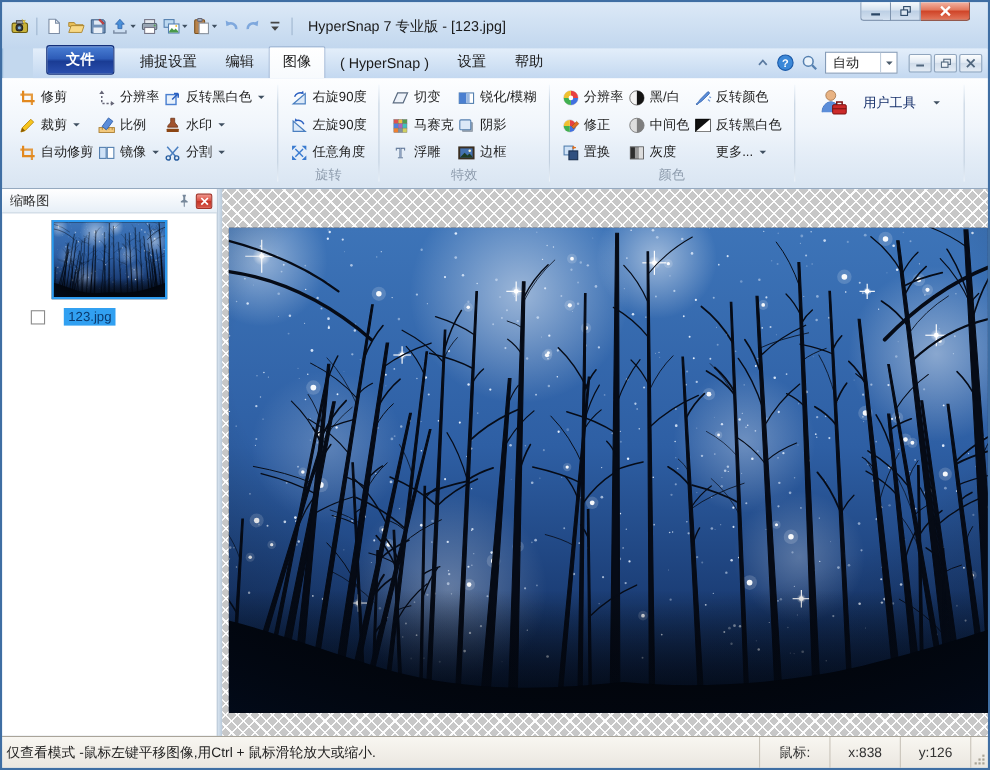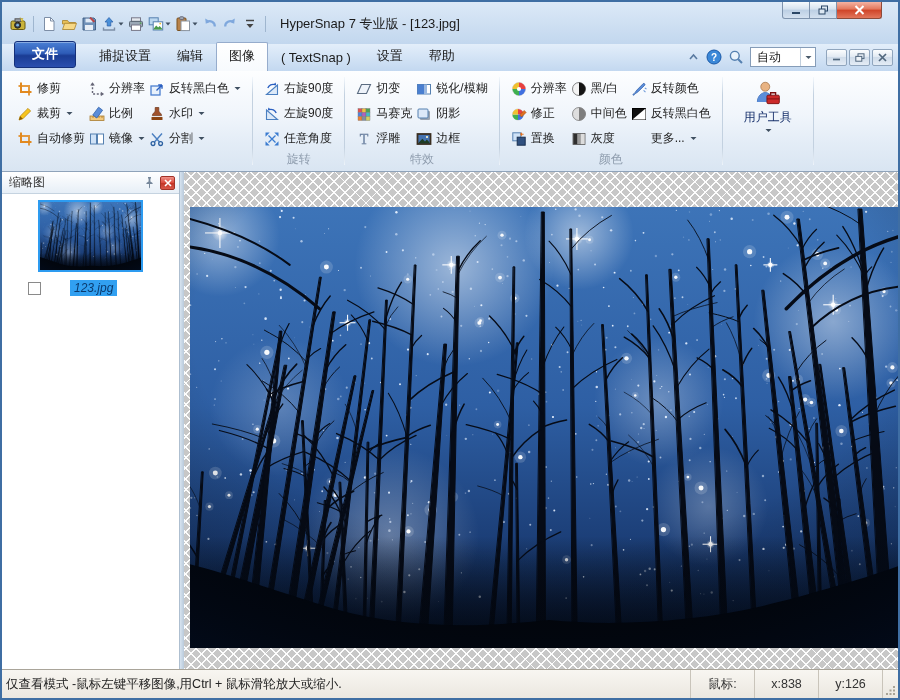--- a/index.html
+++ b/index.html
@@ -18,21 +18,21 @@
 .title{font-size:13px;color:#1a1a1a;margin-left:10px;white-space:nowrap;}
 .winbtns{position:absolute;right:16px;top:0;display:flex;}
 .winbtn{height:17px;border:1px solid #7e93ad;border-top:none;display:flex;align-items:center;
   justify-content:center;background:linear-gradient(#f6fafd,#d5e2ef 45%,#bccfe4 50%,#d4e1f0);}
 .winbtn.min{width:28px;border-radius:0 0 0 3px;}
 .winbtn.max{width:27px;border-left:none;}
 .winbtn.close{width:45px;border-left:none;border-radius:0 0 3px 0;border-color:#8c4a3a;
   background:linear-gradient(#f4b3a2,#e2765b 45%,#cf4327 50%,#e2765b);}
 
 .tabrow{height:27px;background:linear-gradient(#e3eefa,#c3d8f0);display:flex;align-items:flex-end;
-  padding-left:10px;position:relative;flex:0 0 auto;}
+  padding-left:10px;position:relative;flex:0 0 auto;margin-left:28px;}
 .tab{padding:5px 13px 6px;font-size:13px;color:#1b1b1b;white-space:nowrap;}
 .tab.active{background:linear-gradient(#ffffff,#f7fafd);border:1px solid #96accc;border-bottom:none;
   border-radius:2px 2px 0 0;padding:4px 12px 6px;}
 .tab.file{background:linear-gradient(#4a7fd4 0%,#2e5cb8 45%,#1a3c94 55%,#2a4fae 100%);color:#fff;
   border:1px solid #14307a;border-radius:3px;padding:3px 17px 4px;margin:0 10px 3px 2px;
   box-shadow:inset 0 1px 0 rgba(255,255,255,.35);font-weight:bold;}
 .tab-right{position:absolute;right:5px;top:3px;display:flex;align-items:center;gap:6px;}
 .tico{display:flex;align-items:center;}
 .combo{width:66px;height:20px;background:#fff;border:1px solid #859cb8;display:flex;align-items:center;font-size:12px;color:#222;}
 .combo .cval{flex:1;padding-left:6px;}
@@ -46,35 +46,35 @@
 .rgroup{position:relative;padding:2px 9px 18px;display:flex;flex-direction:column;}
 .rgrid{display:grid;grid-template-rows:repeat(3,25px);grid-auto-flow:column;grid-auto-columns:max-content;
   align-items:center;}
 .rbtn{display:flex;align-items:center;gap:4px;font-size:12px;color:#1e1e1e;white-space:nowrap;
   padding:1px 2px;border-radius:2px;}
 .rbtn .ric{width:16px;height:16px;display:flex;}
 .noicon{width:16px;display:inline-block;}
 .arr{display:flex;margin-left:1px;}
 .rlabel{position:absolute;bottom:3px;left:0;right:0;text-align:center;font-size:12px;color:#8e9cad;}
 .rsep{width:1px;background:linear-gradient(#f3f8fd,#c3d1e0 20%,#c3d1e0 80%,#eef4fa);margin:3px 0 6px;}
-.rbig{display:flex;flex-direction:column;align-items:center;justify-content:flex-start;
-  padding:4px 12px 2px;font-size:12px;color:#17306b;gap:2px;white-space:nowrap;}
+.rbig{display:flex;flex-direction:row;align-items:center;justify-content:flex-start;
+  padding:4px 12px 2px;font-size:12px;color:#17306b;gap:14px;white-space:nowrap;}
 
 .content{flex:1;display:flex;min-height:0;}
-.panel{width:178px;background:#fff;display:flex;flex-direction:column;border-right:1px solid #aebfd0;}
+.panel{width:196px;background:#fff;display:flex;flex-direction:column;border-right:1px solid #aebfd0;}
 .panel-hd{height:22px;background:linear-gradient(#ffffff,#e7eff7);border-bottom:1px solid #c5d3e0;
   display:flex;align-items:center;padding:0 4px 0 7px;font-size:12px;color:#333;flex:0 0 auto;}
 .panel-hd .ptitle{flex:1;}
 .pinbtn{display:flex;padding:1px;margin-right:3px;}
 .pclose{width:15px;height:14px;border:1px solid #a23227;border-radius:2px;display:flex;align-items:center;
   justify-content:center;background:linear-gradient(#f0938a,#d9473a 50%,#c23325 50%,#d9584a);}
 .panel-body{flex:1;padding-top:6px;}
 .thumb{width:105px;height:72px;border:2px solid #2d9bf0;margin:0 auto;background:#000;}
 .thumb svg{display:block;}
-.thumb-row{display:flex;align-items:center;margin:8px 0 0 26px;gap:29px;font-style:italic;}
+.thumb-row{display:flex;align-items:center;margin:8px 0 0 26px;gap:17px;}
 .cb{width:13px;height:13px;border:1px solid #8a8a8a;background:#fff;display:inline-block;}
 .fname{background:#31a0f1;color:#0b3a6e;font-size:12px;padding:1px 4px;}
 .splitter{width:4px;background:linear-gradient(90deg,#d7e3ef,#b9cadb);}
 .canvas{flex:1;position:relative;overflow:hidden;background-color:#c7c7c7;
   background-image:repeating-linear-gradient(45deg,rgba(255,255,255,.95) 0 1.4px,transparent 1.4px 7.5px),
                    repeating-linear-gradient(-45deg,rgba(255,255,255,.95) 0 1.4px,transparent 1.4px 7.5px);}
 .photo{position:absolute;left:6px;top:35px;width:708px;height:441px;background:#0a1c38;}
 .photo svg{display:block;}
 
 .statusbar{height:29px;background:linear-gradient(#f8f6f1,#ebe7e0);border-top:1px solid #a9a499;
@@ -226,21 +226,21 @@
       </div>
     </div>
   </div>
 
   <div class="tabrow">
     <div id="tabs" style="display:flex;align-items:flex-end;">
         <div class="tab file">文件</div>
         <div class="tab">捕捉设置</div>
         <div class="tab">编辑</div>
         <div class="tab active">图像</div>
-        <div class="tab">( TextSnap )</div>
+        <div class="tab">( HyperSnap )</div>
         <div class="tab">设置</div>
         <div class="tab">帮助</div>
       </div>
     <div class="tab-right">
       <span class="tico">
         <svg width="13" height="12" viewBox="0 0 13 12">
             <path d="M3 8l3.5-4L10 8" fill="none" stroke="#5a7aa0" stroke-width="1.6"></path>
           </svg>
       </span>
       <span class="tico">

